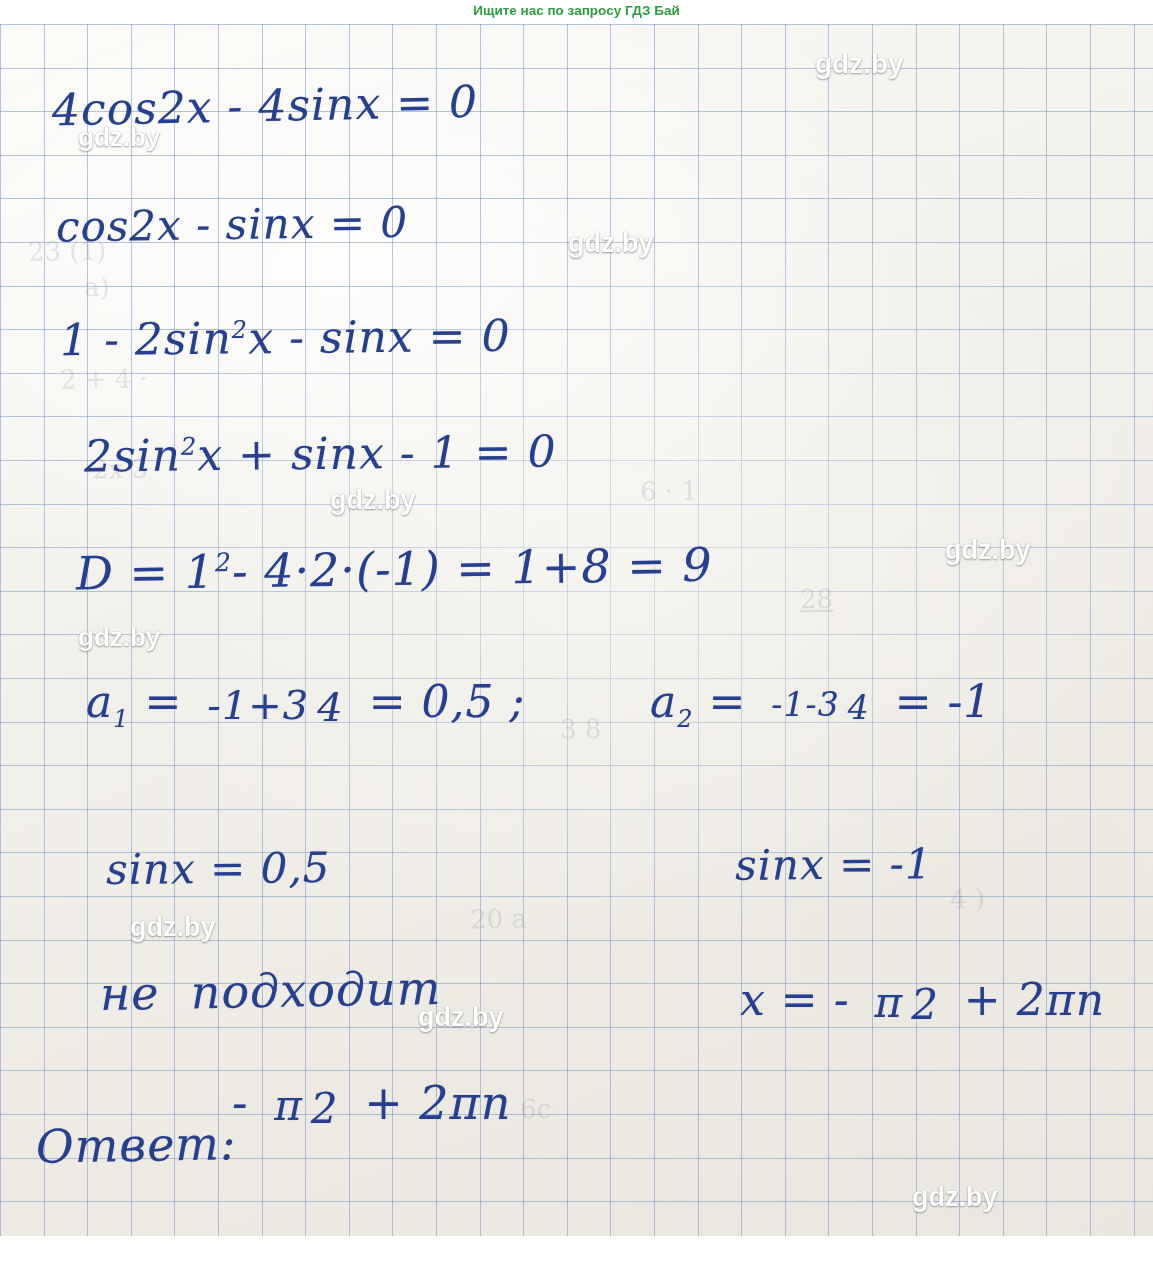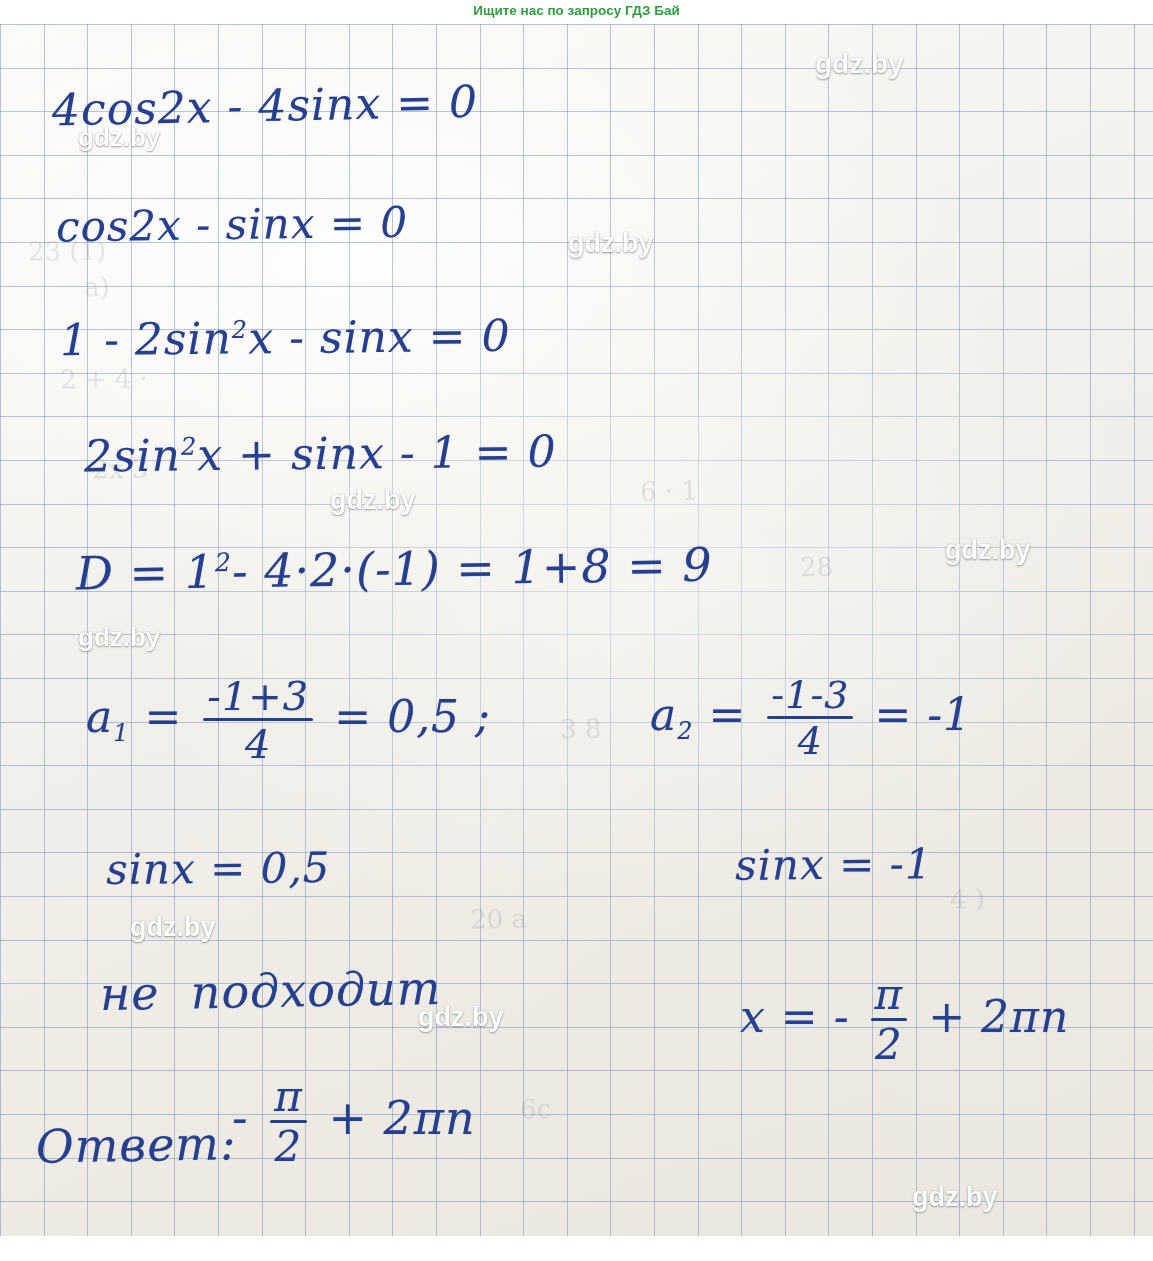--- a/index.html
+++ b/index.html
@@ -111,21 +111,21 @@
     letter-spacing: 1px;
     text-shadow: 0 0 1px rgba(38,64,143,0.35);
   }
   .hw .sup {
     font-size: 0.55em;
     vertical-align: super;
     font-style: italic;
   }
   .frac {
     display: inline-flex;
-    flex-direction: column;
+    flex-direction: row;
     align-items: center;
     vertical-align: middle;
     line-height: 1;
     margin: 0 6px;
   }
   .frac .num { padding: 0 4px 2px 4px; }
   .frac .bar {
     width: 100%;
     height: 3px;
     background: #26408f;
@@ -157,21 +157,21 @@
     <div class="sheet-tint"></div>
     <div class="grid-v"></div>
     <div class="grid-h"></div>
     <div class="grid-fade"></div>
 
     <div class="bleed" style="left:28px;  top:212px;">23 (1)</div>
     <div class="bleed" style="left:84px;  top:248px;">а)</div>
     <div class="bleed" style="left:60px;  top:340px;">2 + 4 ·</div>
     <div class="bleed" style="left:92px;  top:430px;">2x 3</div>
     <div class="bleed" style="left:640px; top:452px;">6 · 1</div>
-    <div class="bleed" style="left:800px; top:528px;">28</div>
+    <div class="bleed" style="left:800px; top:560px;text-decoration:underline;">28</div>
     <div class="bleed" style="left:560px; top:690px;">3 8</div>
     <div class="bleed" style="left:470px; top:880px;">20 a</div>
     <div class="bleed" style="left:950px; top:860px;">4 )</div>
     <div class="bleed" style="left:520px; top:1070px;">6c</div>
 
     <div class="hw" style="left:52px; top:56px; font-size:44px; transform:rotate(-1.2deg);">
       4cos2x&nbsp;-&nbsp;4sin<span style="font-style:italic;">x</span>&nbsp;=&nbsp;0
     </div>
 
     <div class="hw" style="left:56px; top:176px; font-size:42px; transform:rotate(-0.8deg);">
@@ -195,21 +195,21 @@
       <span class="frac" style="font-size:40px;">
         <span class="num">-1+3</span>
         <span class="bar"></span>
         <span class="den">4</span>
       </span>
       =&nbsp;0,5&nbsp;;
     </div>
 
     <div class="hw" style="left:650px; top:652px; font-size:44px;">
       <span style="font-style:italic;">a</span><span style="font-size:24px; vertical-align:sub;">2</span>&nbsp;=
-      <span class="frac" style="font-size:38px;">
+      <span class="frac" style="font-size:33px;">
         <span class="num">-1-3</span>
         <span class="bar"></span>
         <span class="den">4</span>
       </span>
       =&nbsp;-1
     </div>
 
     <div class="hw" style="left:106px; top:820px; font-size:42px; transform:rotate(-0.5deg);">
       sin<span style="font-style:italic;">x</span>&nbsp;=&nbsp;0,5
     </div>

